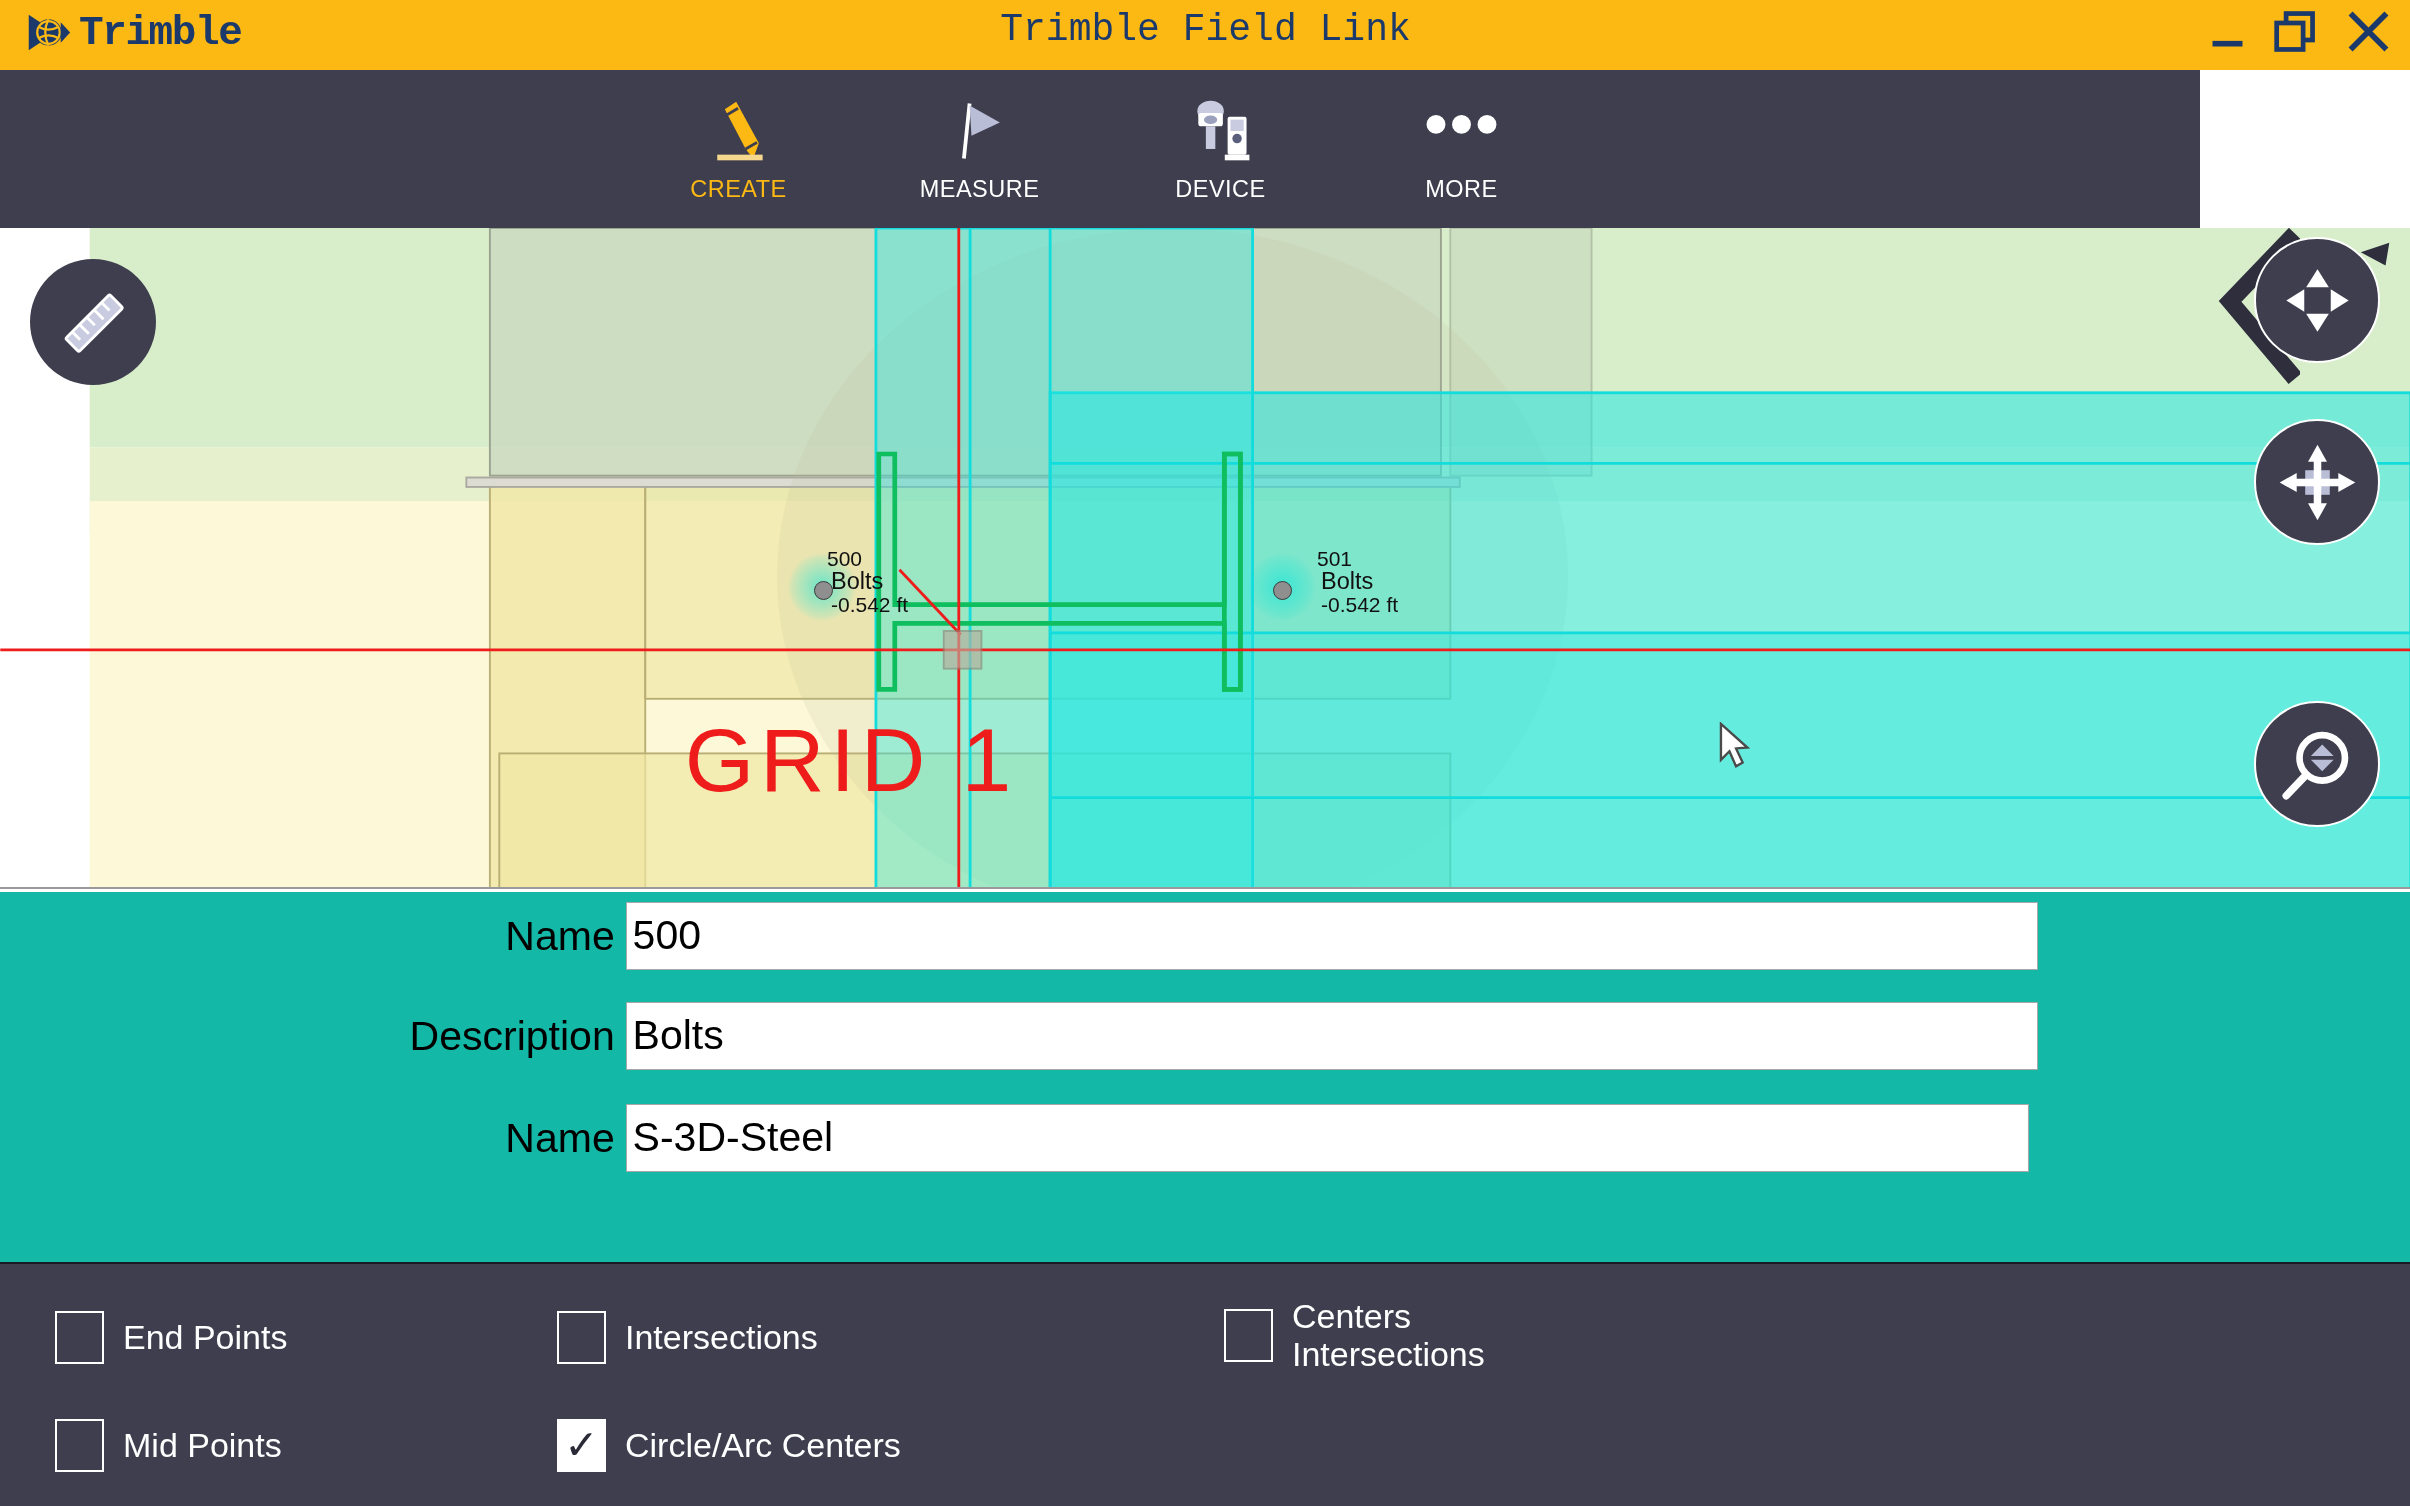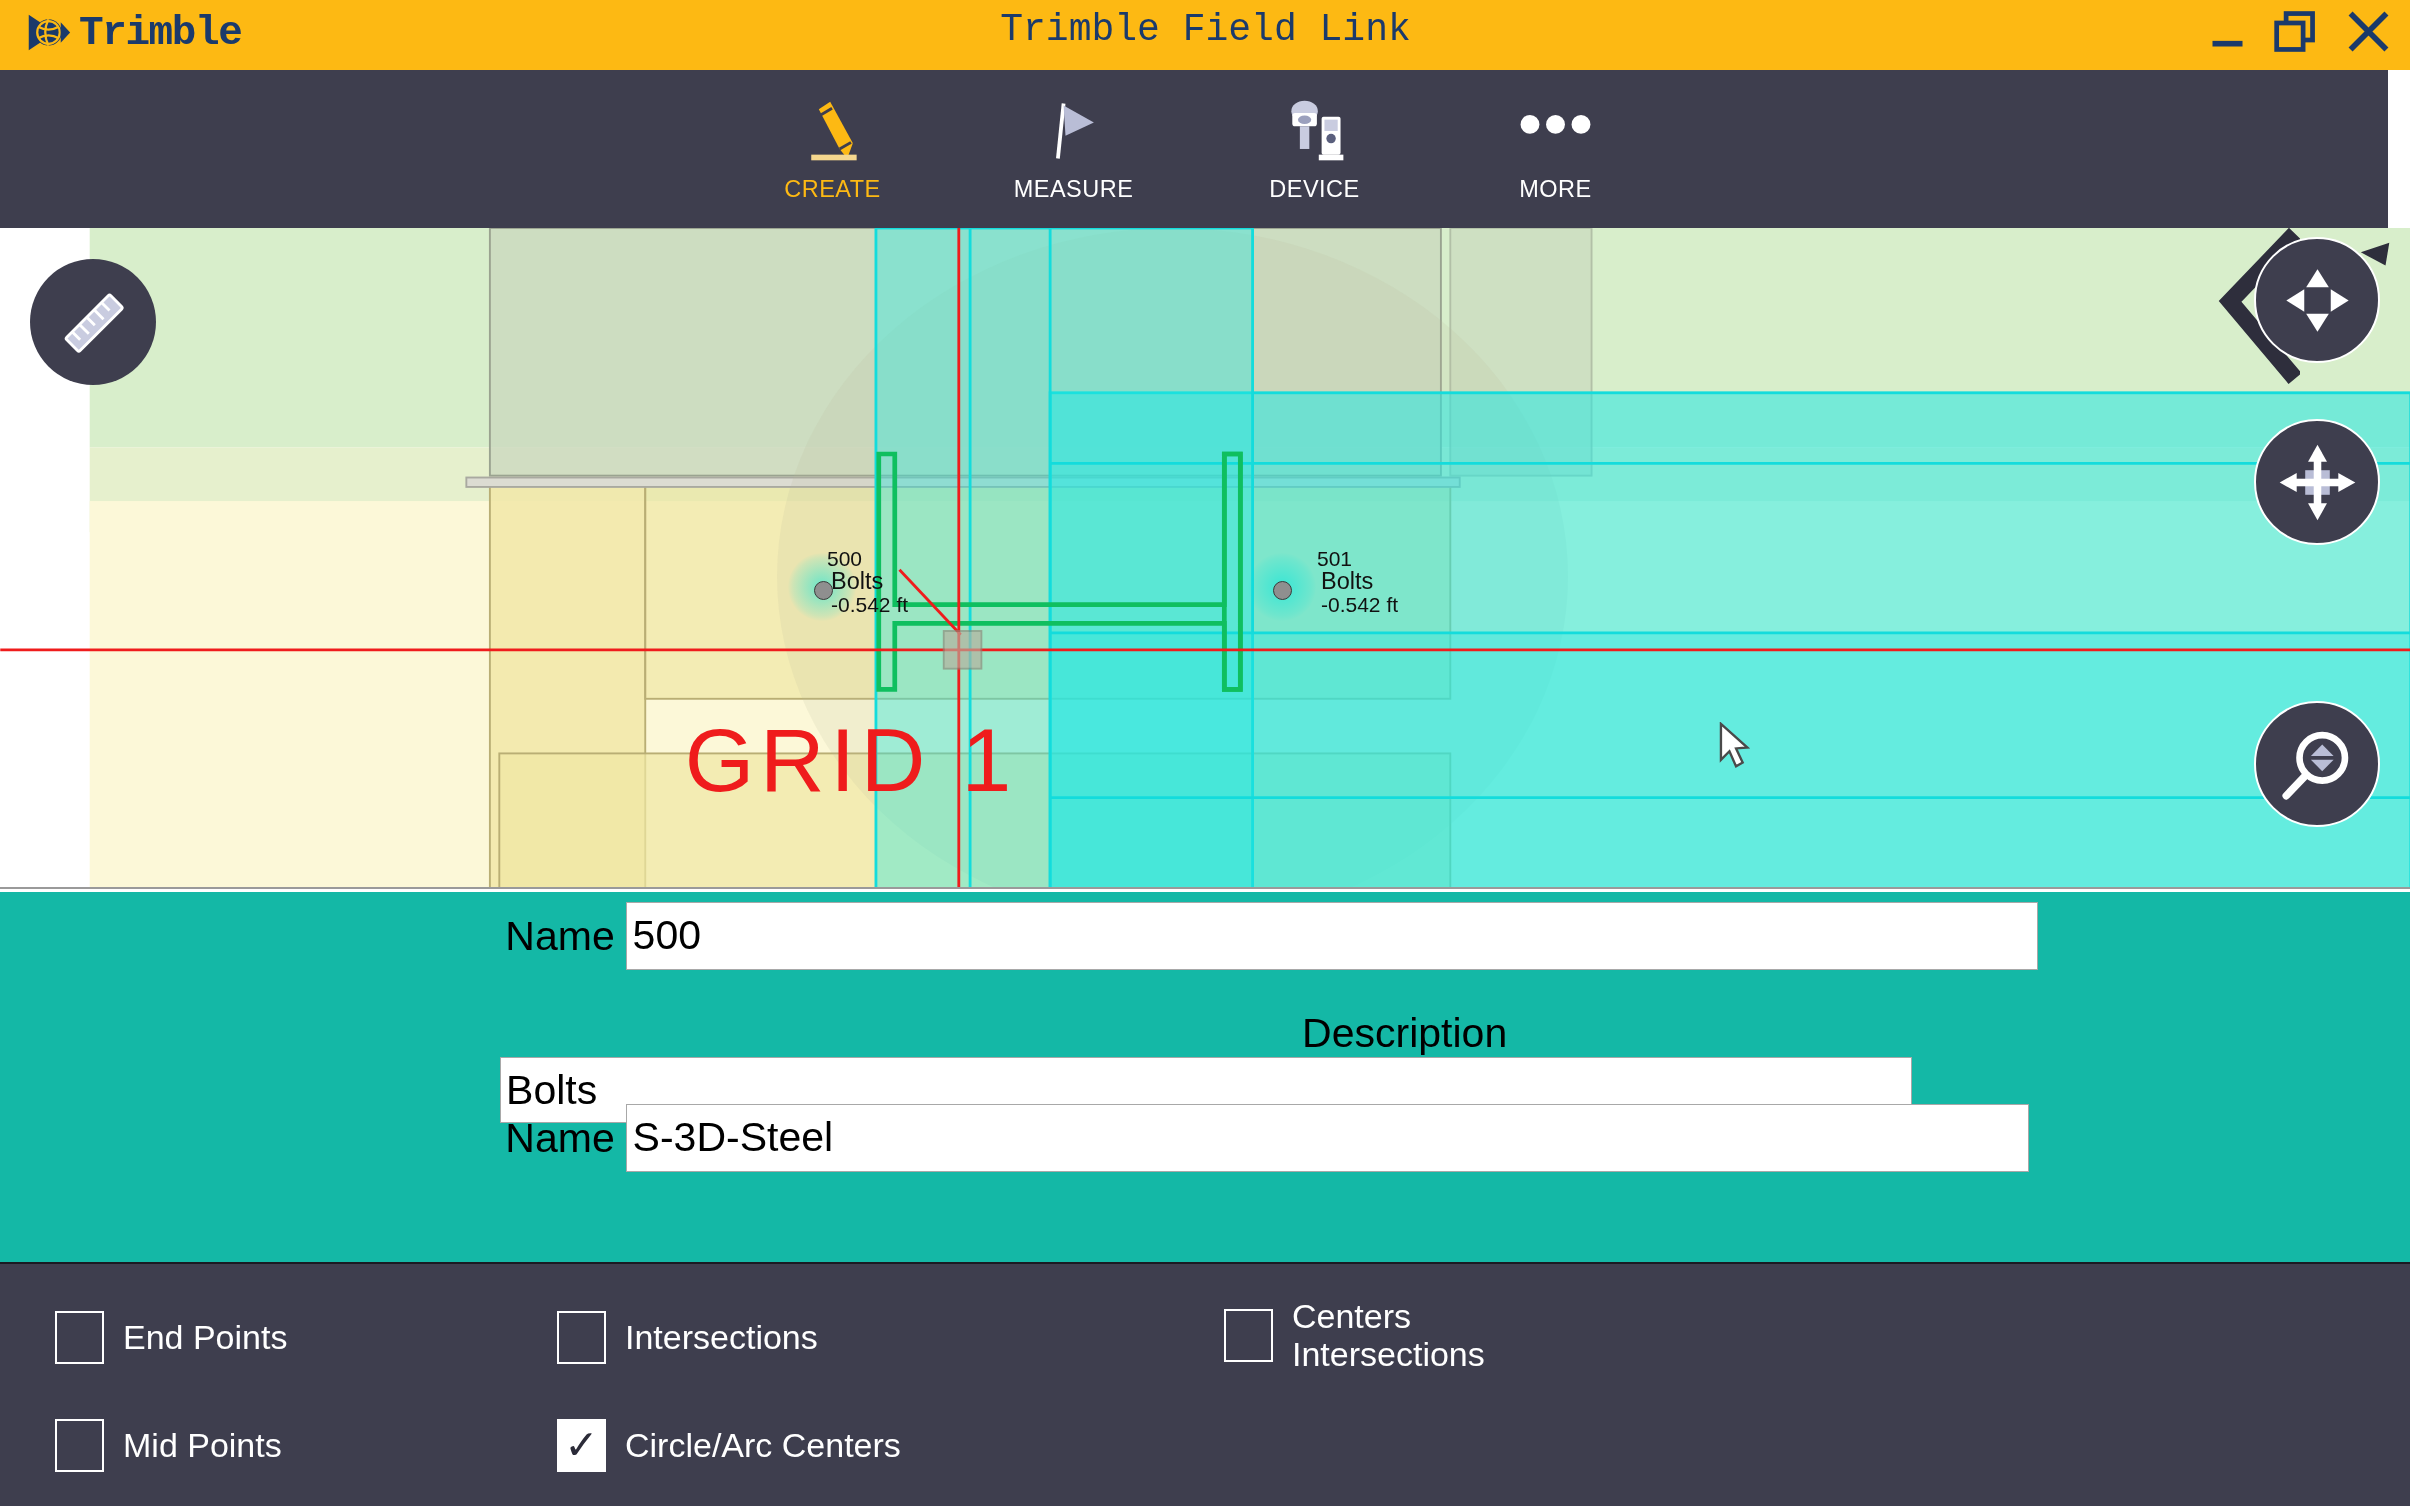--- a/index.html
+++ b/index.html
@@ -34,21 +34,21 @@
   }
   .wincontrols {
     position: absolute; right: 17px; top: 5.6px;
     display: flex; align-items: center; gap: 21px;
   }
   .wc { cursor: pointer; }
 
   
   .toolbar {
     position: absolute; top: 70px; left: 0;
-    width: 2388px; height: 158px;
+    width: 2200px; height: 158px;
     background: #3E3E4E;
     display: flex; justify-content: center; align-items: flex-start;
   }
   .tool {
     width: 241px; height: 158px;
     display: flex; flex-direction: column; align-items: center;
     justify-content: flex-start; padding-top: 21px;
     cursor: pointer;
   }
   .tool .ticon { height: 79px; display: flex; align-items: center; justify-content: center; }
@@ -344,21 +344,21 @@
 
 </div>
 
 <div class="form">
 
   <div class="frow" style="top:10.4px;">
     <div class="flabel">Name</div>
     <div class="finput">500</div>
   </div>
 
-  <div class="frow" style="top:118px;flex-direction:column;">
+  <div class="frow" style="top:110px;">
     <div class="flabel">Description</div>
     <div class="finput">Bolts</div>
   </div>
 
   <div class="frow" style="top:212px;">
     <div class="flabel">Name</div>
     <div class="finput narrow">S-3D-Steel</div>
   </div>
 
 </div>

